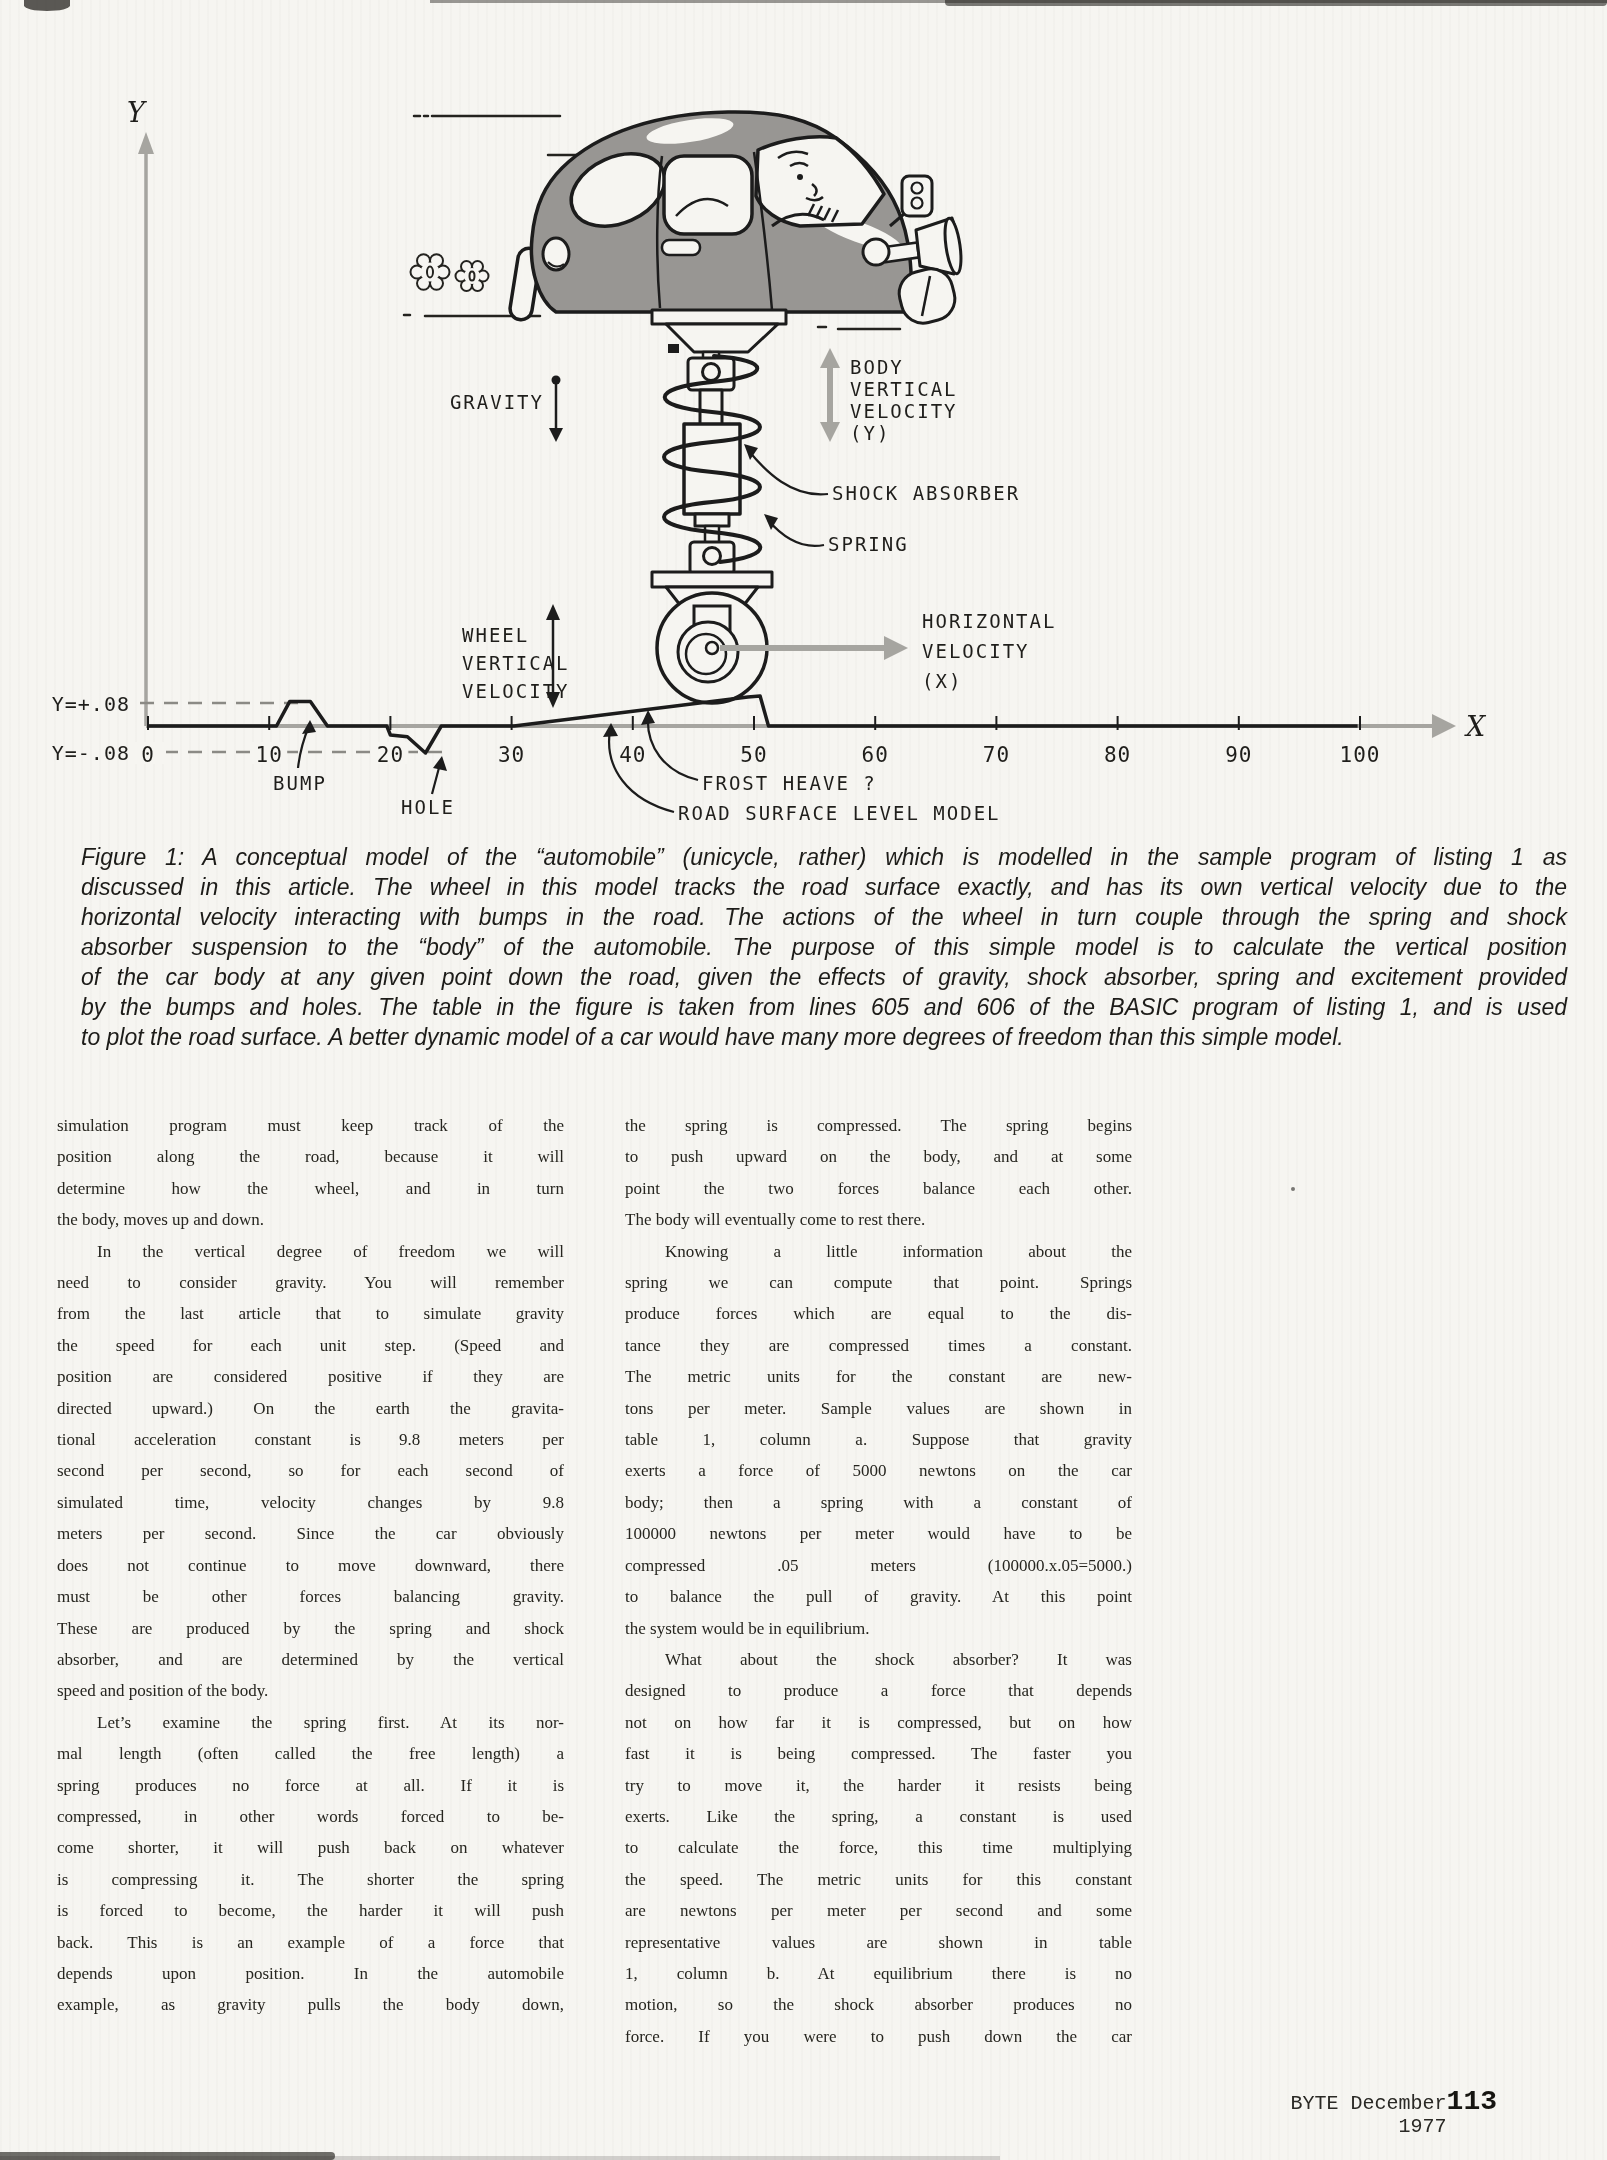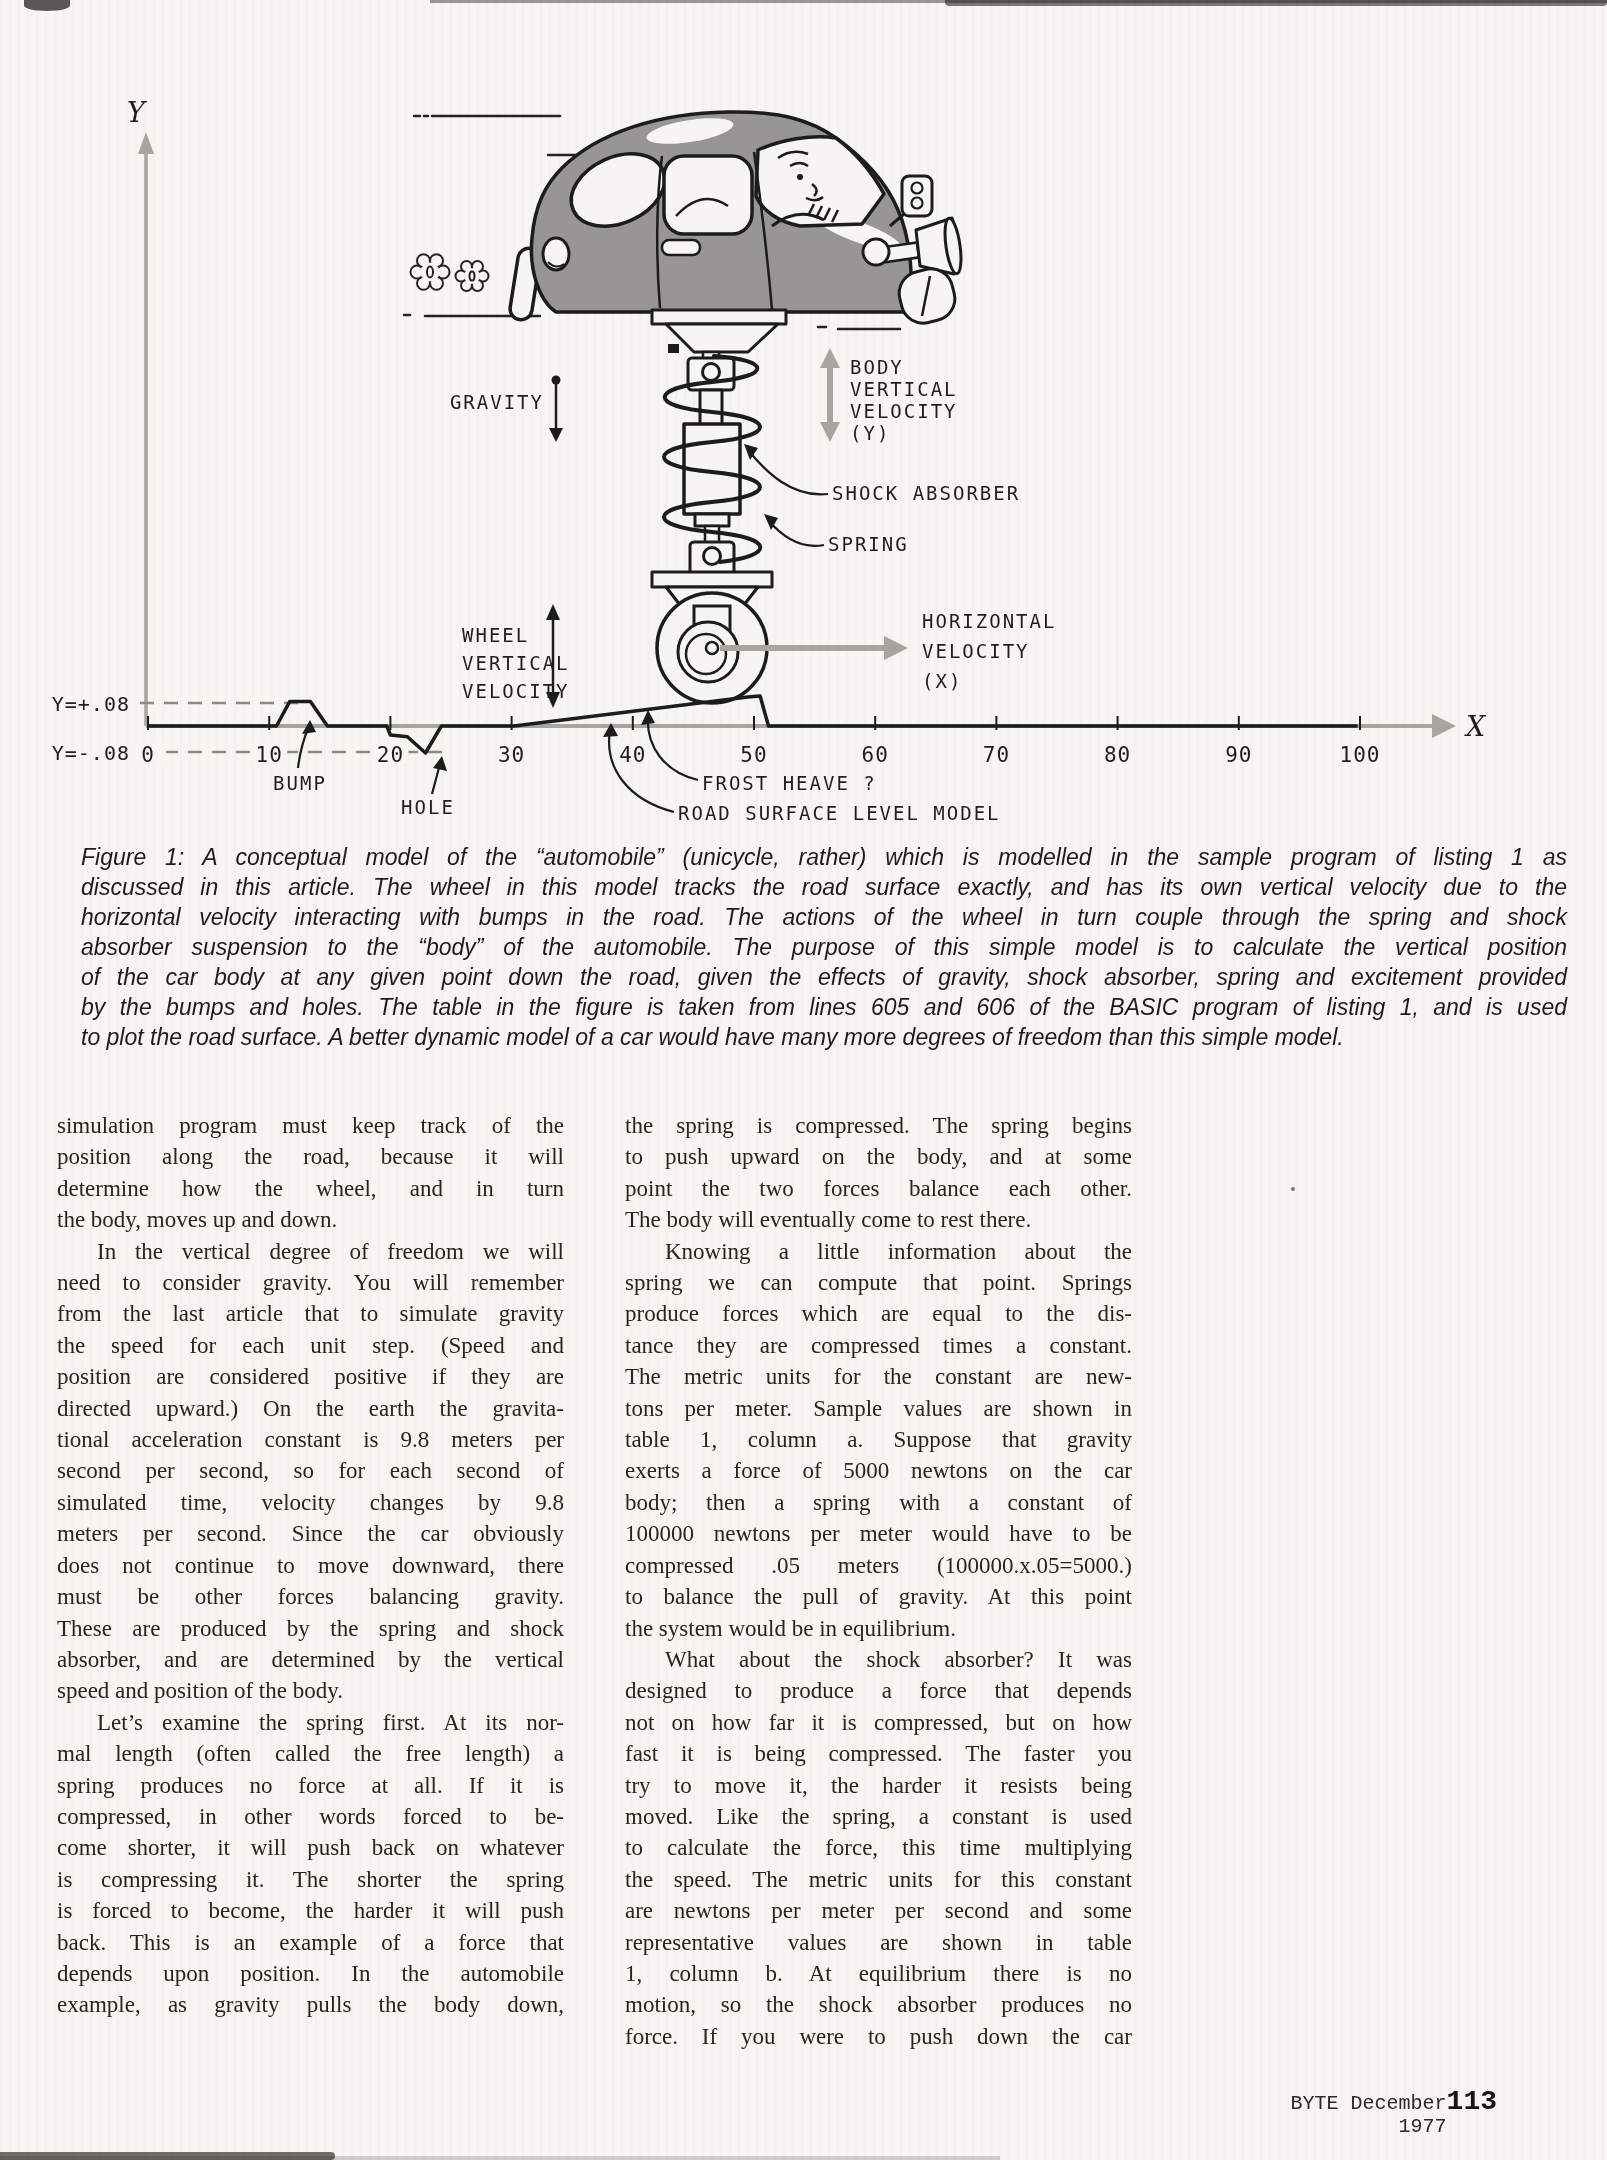--- a/index.html
+++ b/index.html
@@ -20,21 +20,21 @@
   .axisletter{font-family:"DejaVu Serif", serif;font-style:italic;font-size:27px;}
   .caption{
     position:absolute;left:57px;top:842px;width:1486px;
     font-family:"Liberation Sans", sans-serif;font-style:italic;
     font-size:23px;line-height:30px;color:#1d1c19;margin-left:24px;
   }
   .cline{text-align:justify;text-align-last:justify;}
   .cline.end{text-align-last:left;}
   .col{
     position:absolute;top:1110px;width:507px;
-    font-size:23px;line-height:31.4px;color:#26251f;
+    font-size:17px;line-height:31.4px;color:#26251f;
   }
   .col-left{left:57px;}
   .col-right{left:625px;}
   .bline{text-align:justify;text-align-last:justify;}
   .bline.end{text-align-last:left;}
   .bline.indent{text-indent:40px;}
   .footer{
     position:absolute;left:1237px;top:2086px;width:260px;
     display:flex;justify-content:space-between;align-items:baseline;
     font-family:Liberation Mono, monospace;
@@ -335,21 +335,21 @@
     <div class="bline">body; then a spring with a constant of</div>
     <div class="bline">100000 newtons per meter would have to be</div>
     <div class="bline">compressed .05 meters (100000.x.05=5000.)</div>
     <div class="bline">to balance the pull of gravity. At this point</div>
     <div class="bline end">the system would be in equilibrium.</div>
     <div class="bline indent">What about the shock absorber? It was</div>
     <div class="bline">designed to produce a force that depends</div>
     <div class="bline">not on how far it is compressed, but on how</div>
     <div class="bline">fast it is being compressed. The faster you</div>
     <div class="bline">try to move it, the harder it resists being</div>
-    <div class="bline">moved. Like the spring, a constant is used</div>
+    <div class="bline">exerts. Like the spring, a constant is used</div>
     <div class="bline">to calculate the force, this time multiplying</div>
     <div class="bline">the speed. The metric units for this constant</div>
     <div class="bline">are newtons per meter per second and some</div>
     <div class="bline">representative values are shown in table</div>
     <div class="bline">1, column b. At equilibrium there is no</div>
     <div class="bline">motion, so the shock absorber produces no</div>
     <div class="bline">force. If you were to push down the car</div>
   </div>
 
 <div class="footer">

